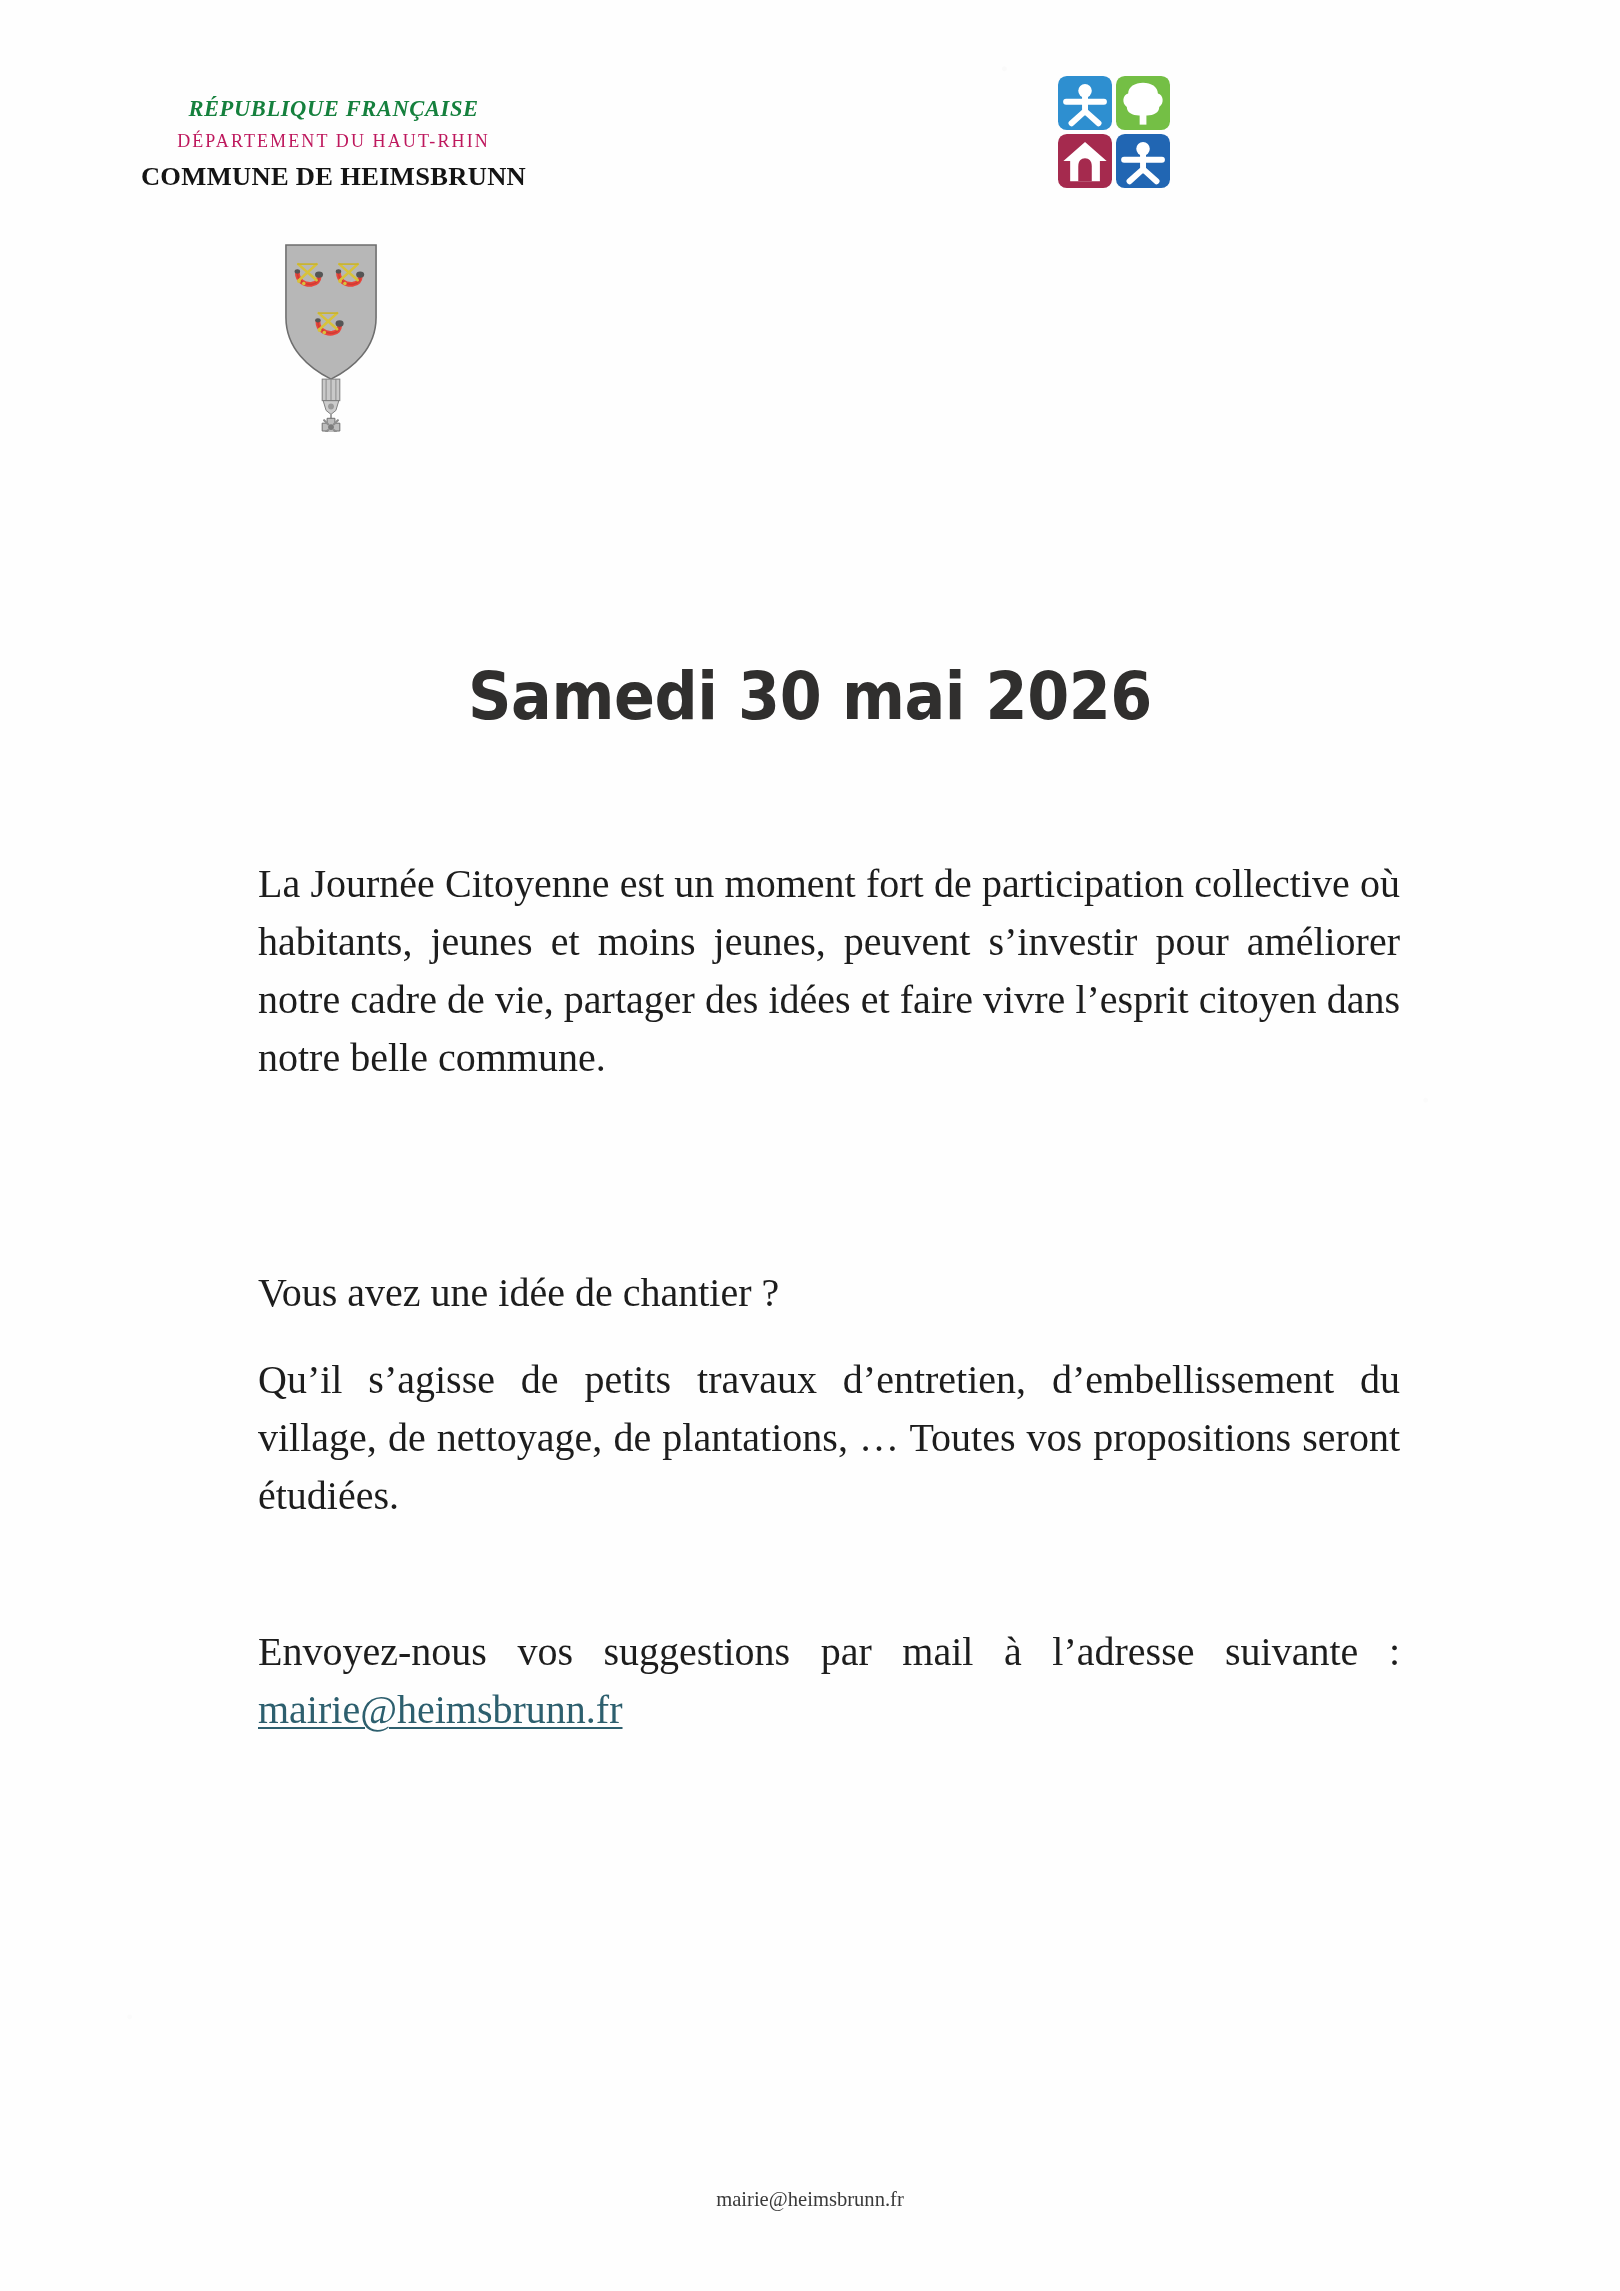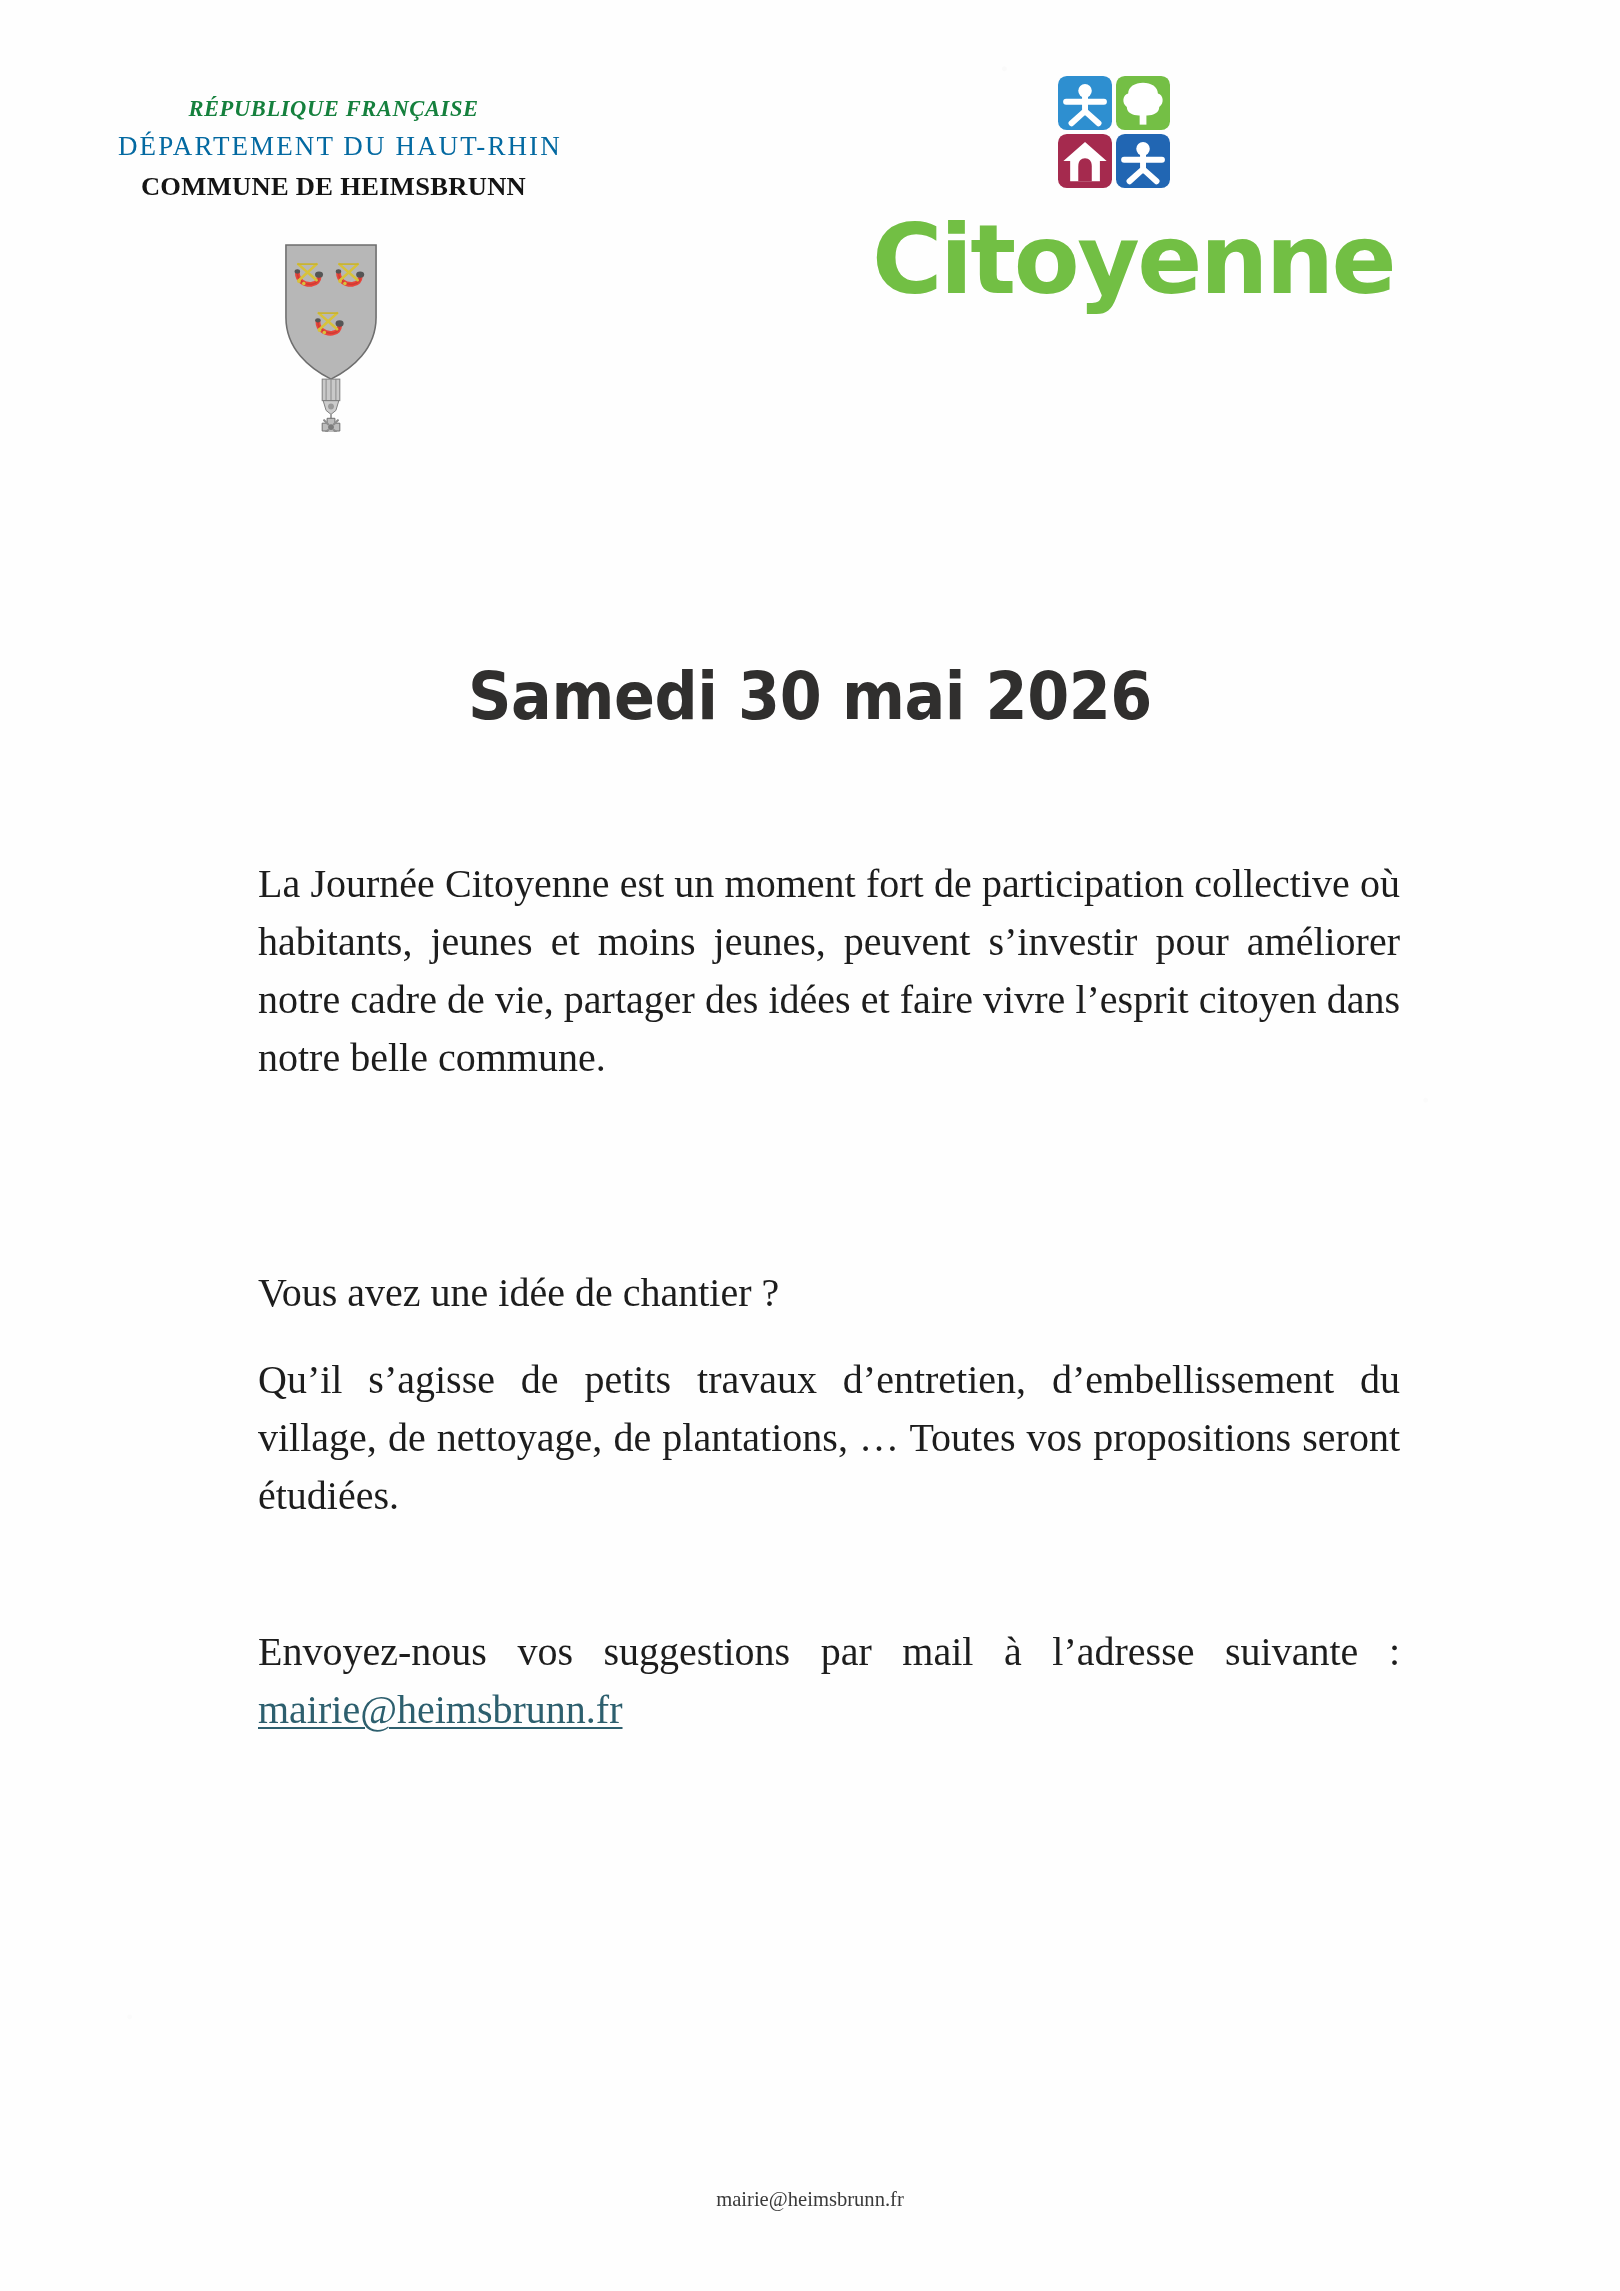--- a/index.html
+++ b/index.html
@@ -46,23 +46,23 @@
     font-family: "Liberation Serif", serif;
     font-style: italic;
     font-weight: bold;
     font-size: 22.5px;
     letter-spacing: 0.6px;
     color: #15803d;
     white-space: nowrap;
   }
   .lh-line2 {
     font-family: "Liberation Serif", serif;
-    font-size: 27px;
+    font-size: 18px;
     letter-spacing: 2.1px;
-    color: #0369a1;
+    color: #be185d;
     margin-top: 8.8px;
     white-space: nowrap;
   }
   .lh-line3 {
     font-family: "Liberation Serif", serif;
     font-weight: bold;
     font-size: 25.5px;
     letter-spacing: 0.3px;
     color: #141414;
     margin-top: 9.8px;
@@ -273,21 +273,20 @@
       <div class="jc-tile" style="background:#2166b3;">
         <svg viewBox="0 0 40 40" xmlns="http://www.w3.org/2000/svg">
           <circle cx="20" cy="11" r="5" fill="#ffffff"></circle>
           <path d="M20 15 L20 27 M6 19 L34 19 M20 26 L10 35 M20 26 L30 35" stroke="#ffffff" stroke-width="4.4" stroke-linecap="round" fill="none"></path>
         </svg>
       </div>
 
     </div>
 
 
-    <div class="jc-word-citoyenne">Citoyenne</div>
   </div>
 
   <div class="event-title">Samedi 30 mai 2026</div>
 
   <div class="body-block" id="para-intro">
     <p>La Journée Citoyenne est un moment fort de participation collective où habitants, jeunes et moins jeunes, peuvent s’investir pour améliorer notre cadre de vie, partager des idées et faire vivre l’esprit citoyen dans notre belle commune.</p>
   </div>
 
   <div class="body-block" id="para-examples">
     <p>Qu’il s’agisse de petits travaux d’entretien, d’embellissement du village, de nettoyage, de plantations, …  Toutes vos propositions seront étudiées.</p>

